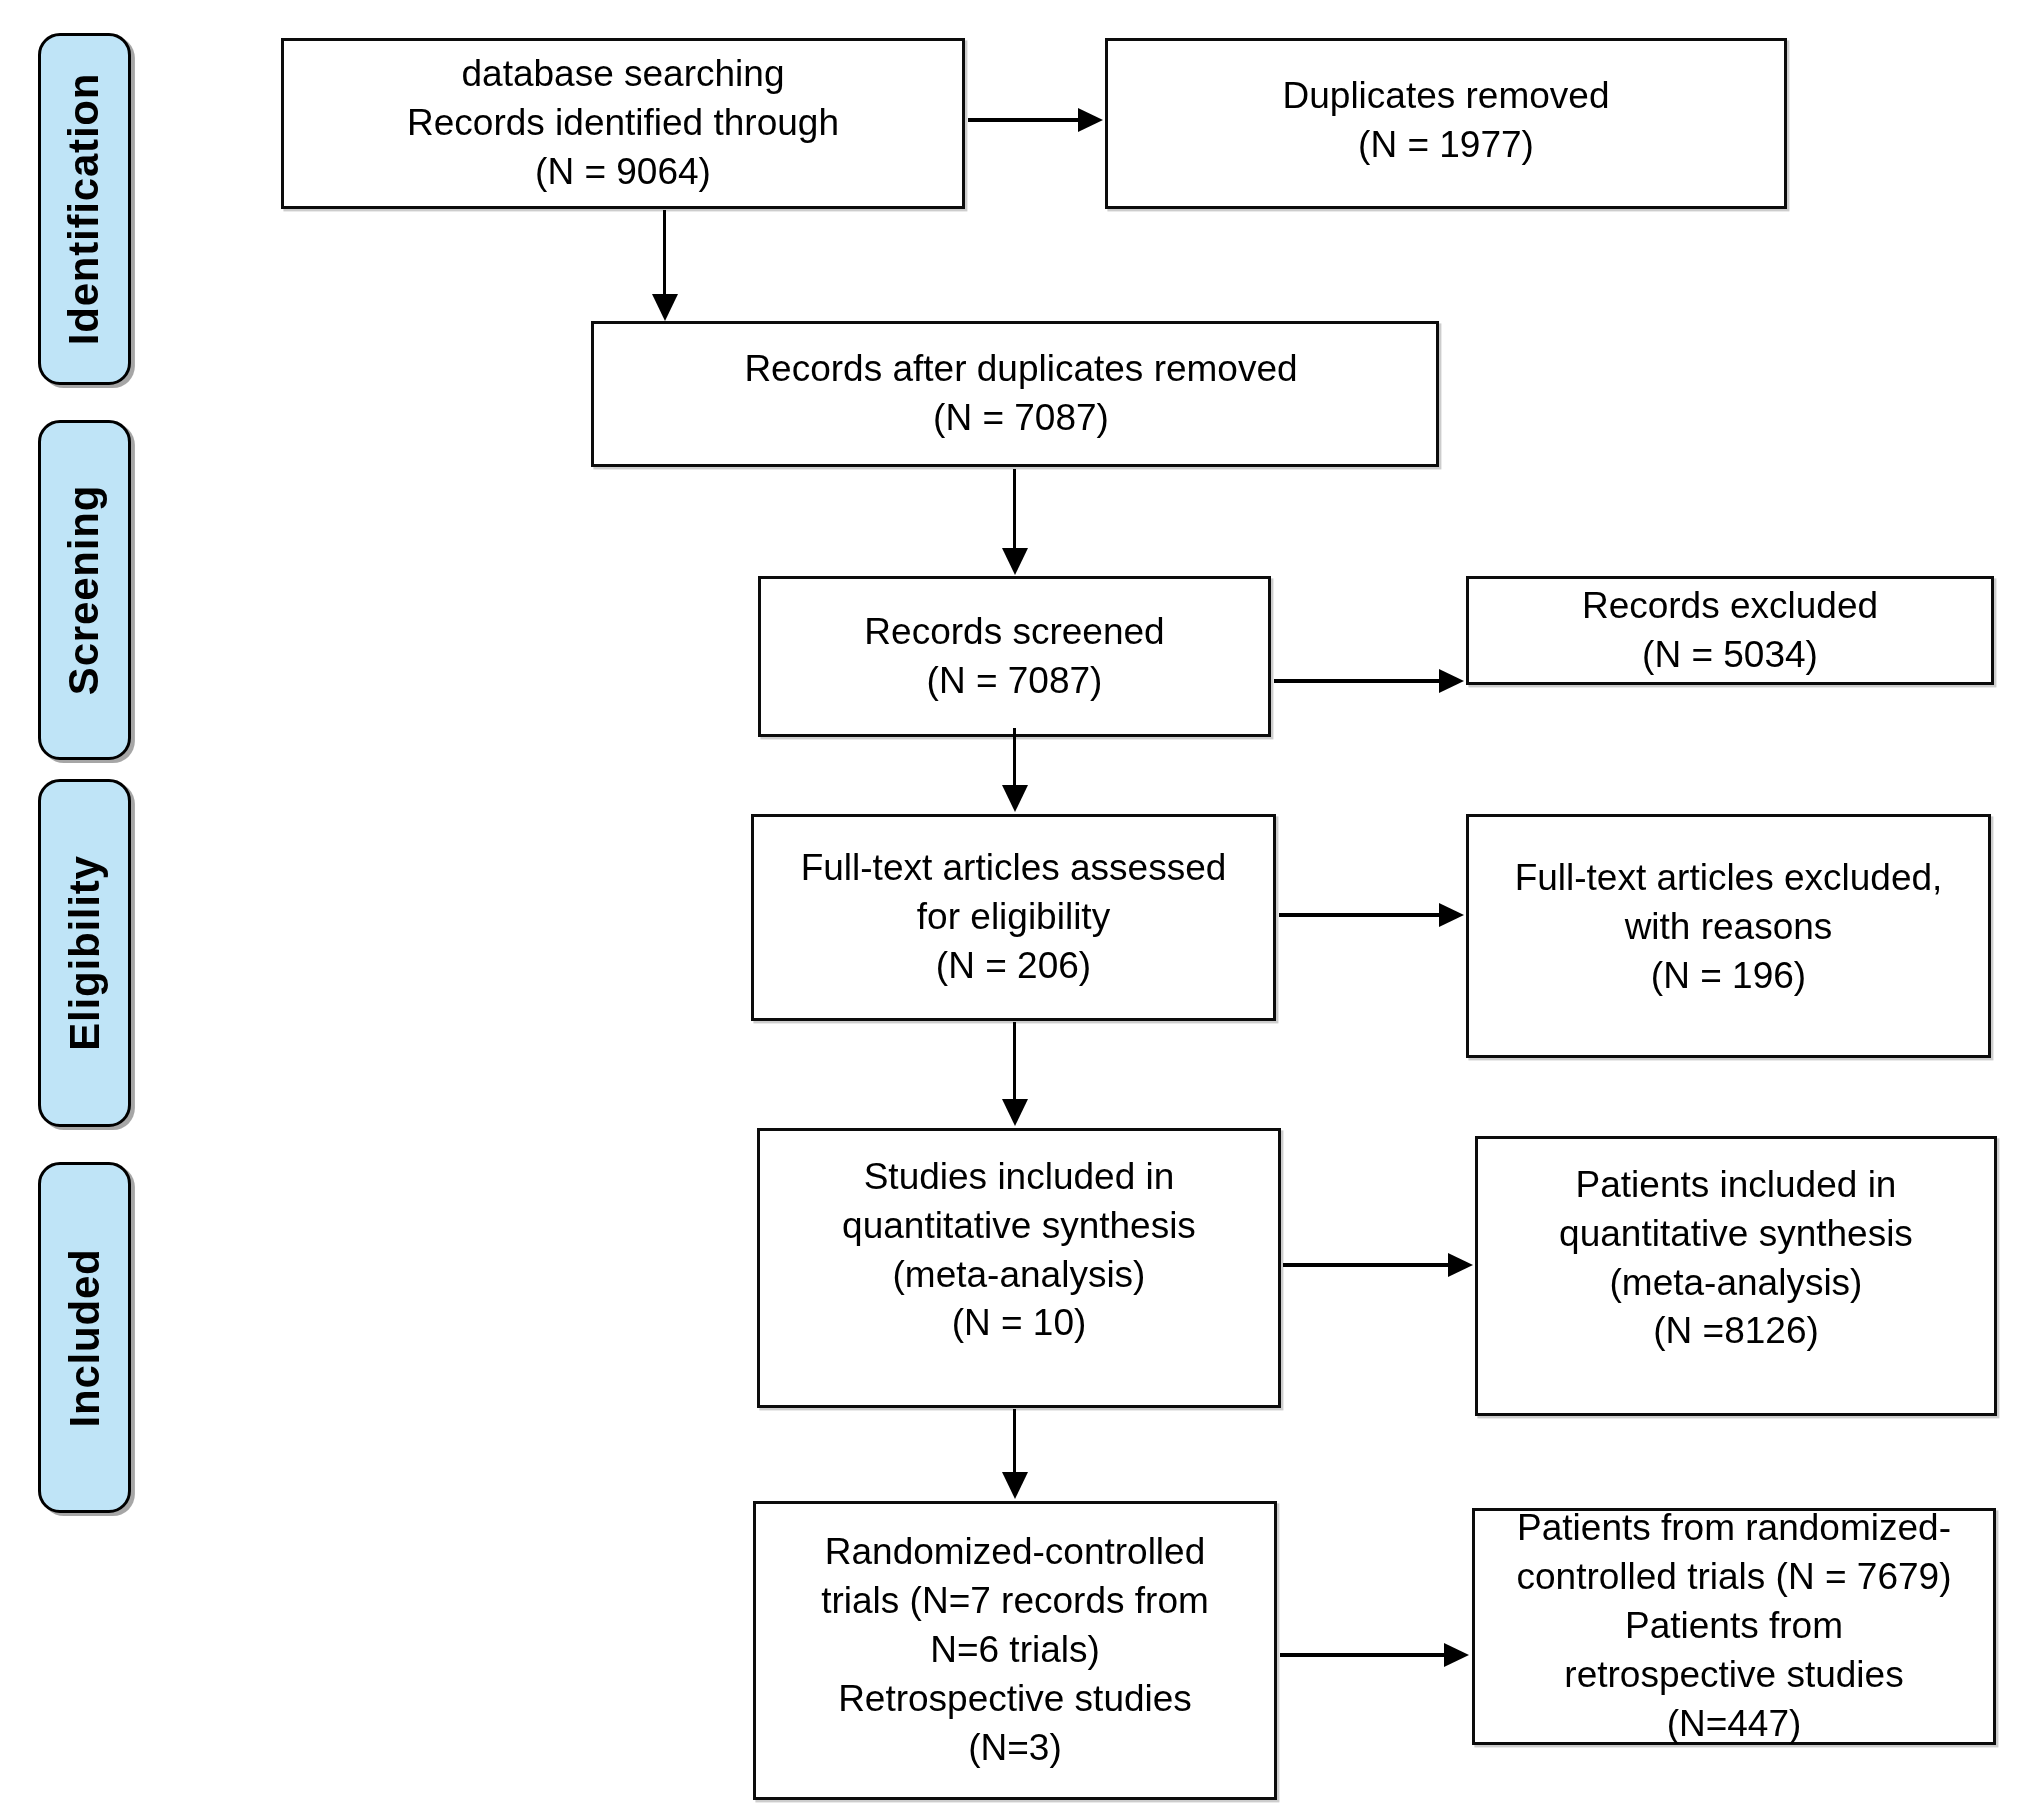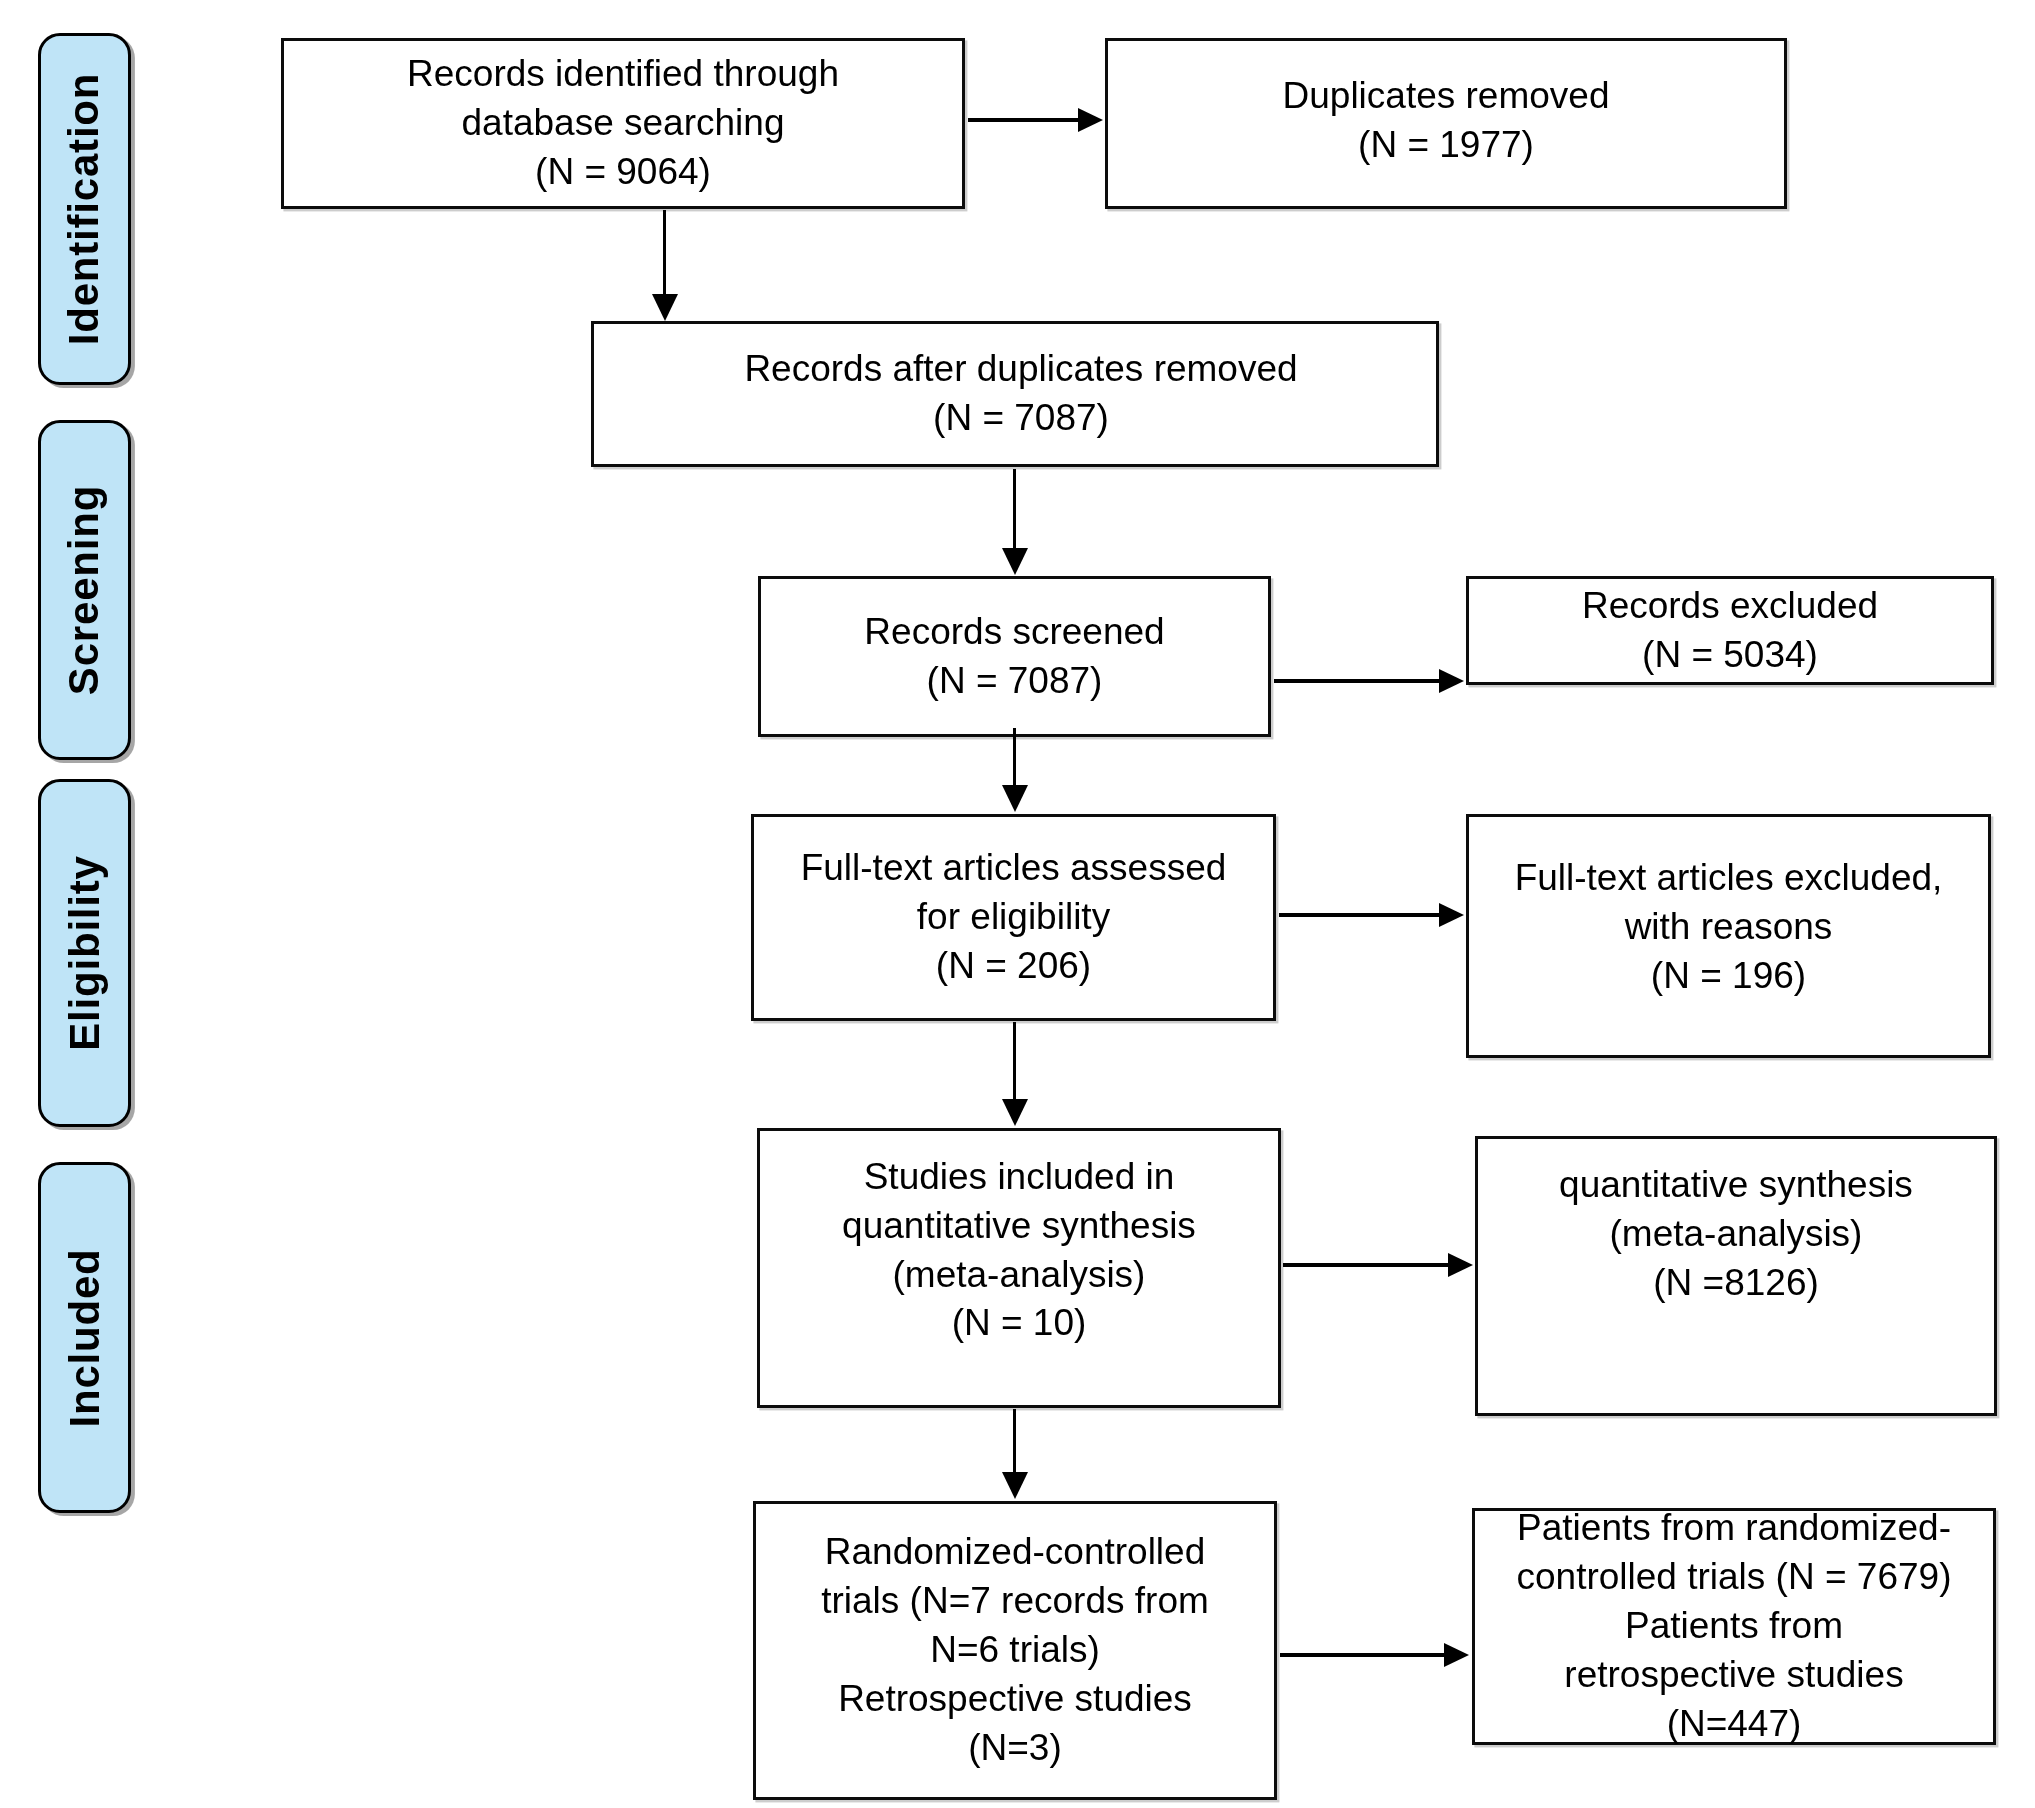--- a/index.html
+++ b/index.html
@@ -59,22 +59,22 @@
   <span class="label">Screening</span>
 </div>
 <div class="stage" style="left:38px;top:779px;width:93px;height:348px;">
   <span class="label">Eligibility</span>
 </div>
 <div class="stage" style="left:38px;top:1162px;width:93px;height:351px;">
   <span class="label">Included</span>
 </div>
 
 <div class="box center" style="left:281px;top:38px;width:684px;height:171px;">
+  <div class="line">database searching</div>
   <div class="line">Records identified through</div>
-  <div class="line">database searching</div>
   <div class="line">(N = 9064)</div>
 </div>
 <div class="box top" style="left:1105px;top:38px;width:682px;height:171px;padding-top:31px;">
   <div class="line">Duplicates removed</div>
   <div class="line">(N = 1977)</div>
 </div>
 <div class="harrow" style="left:968px;top:118px;width:110px;"></div>
 <div class="varrow" style="left:663px;top:210px;height:84px;"></div>
 
 <div class="box center" style="left:591px;top:321px;width:848px;height:146px;padding-left:12px;">
@@ -107,20 +107,21 @@
 <div class="harrow" style="left:1279px;top:913px;width:160px;"></div>
 <div class="varrow" style="left:1013px;top:1022px;height:77px;"></div>
 
 <div class="box top" style="left:757px;top:1128px;width:524px;height:280px;padding-top:22px;">
   <div class="line">Studies included in</div>
   <div class="line">quantitative synthesis</div>
   <div class="line">(meta-analysis)</div>
   <div class="line">(N = 10)</div>
 </div>
 <div class="box top" style="left:1475px;top:1136px;width:522px;height:280px;padding-top:22px;">
+  <div class="line">Patients included in</div>
   <div class="line">quantitative synthesis</div>
   <div class="line">(meta-analysis)</div>
   <div class="line">(N =8126)</div>
 </div>
 <div class="harrow" style="left:1283px;top:1263px;width:165px;"></div>
 <div class="varrow" style="left:1013px;top:1409px;height:63px;"></div>
 
 <div class="box center" style="left:753px;top:1501px;width:524px;height:299px;">
   <div class="line">Randomized-controlled</div>
   <div class="line">trials (N=7 records from</div>

